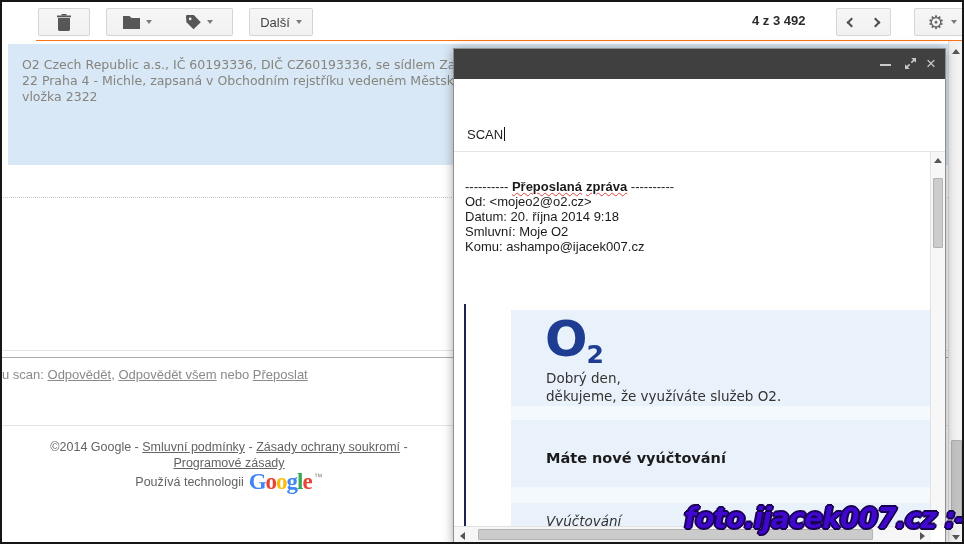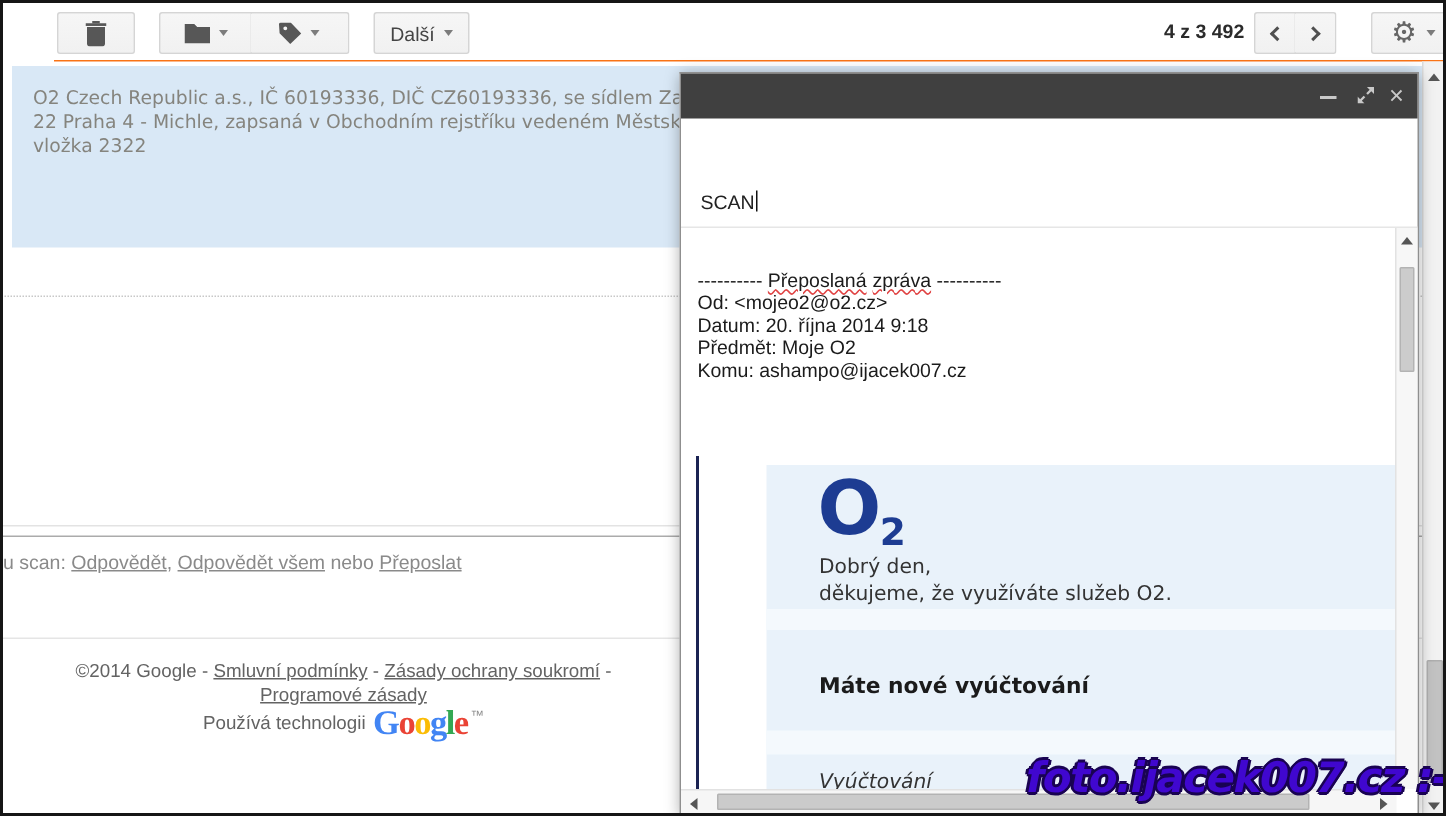--- a/index.html
+++ b/index.html
@@ -16,21 +16,21 @@
     position:absolute; top:8px; height:28px; border:1px solid #d5d5d5; border-radius:2px;
     background:linear-gradient(#f6f6f6,#f1f1f1); display:flex; align-items:center; justify-content:center;
     gap:6px; cursor:pointer; color:#444; font-size:13px;
   }
   #btn-trash  { left:2px;   width:52px; }
   #btn-folder { left:70px;  width:62px; border-radius:2px 0 0 2px; }
   #btn-label  { left:131px; width:66px; border-left:none; border-radius:0 2px 2px 0; }
   #btn-more   { left:213px; width:64px; }
   .icon-svg { fill:#575757; display:block; }
   .caret { width:0; height:0; border-left:3.5px solid transparent; border-right:3.5px solid transparent; border-top:4px solid #7c7c7c; }
-  .pagination { position:absolute; left:740px; top:13px; font-size:13px; font-weight:bold; color:#2b2b2b; }
+  .pagination { position:absolute; left:716px; top:13px; font-size:13px; font-weight:bold; color:#2b2b2b; }
   #btn-prev { left:800px; width:28px; border-radius:2px 0 0 2px; }
   #btn-next { left:827px; width:28px; border-left:none; border-radius:0 2px 2px 0; }
   #btn-gear { left:878px; width:56px; }
   .gear-glyph { font-size:19px; color:#666; line-height:1; font-family:"DejaVu Sans",sans-serif; }
   .chev { width:7px; height:7px; border-top:2px solid #4f4f4f; border-right:2px solid #4f4f4f; display:inline-block; }
   .chev-l { transform:rotate(-135deg); margin-left:3px; }
   .chev-r { transform:rotate(45deg); margin-right:3px; }
 
   
   .sel-block { position:absolute; left:8px; top:44px; width:940px; height:121px; background:#d9e8f6; }
@@ -63,21 +63,21 @@
   .c-title { position:absolute; left:0; top:0; right:0; height:30px; background:#404040; cursor:move; }
   .c-title-text { position:absolute; left:12px; top:0; line-height:30px; color:#ececec; font-size:13px; font-weight:bold; }
   .c-min { position:absolute; right:54px; top:15px; width:11px; height:2px; background:#c9c9c9; cursor:pointer; }
   .c-pop { position:absolute; right:29px; top:9px; cursor:pointer; }
   .c-close { position:absolute; right:9px; top:4px; font-size:17px; color:#c9c9c9; cursor:pointer; line-height:22px; }
   .c-to   { position:absolute; left:0; right:0; top:30px; height:39px; border-bottom:1px solid #e6e6e6; font-size:13px; color:#222; line-height:38px; padding-left:11px; cursor:text; }
   .c-subj { position:absolute; left:0; right:0; top:69px; height:34px; border-bottom:1px solid #e6e6e6; font-size:13px; color:#222; line-height:33px; padding-left:13px; cursor:text; }
   .cursor-bar { display:inline-block; width:1px; height:14px; background:#111; vertical-align:-2px; margin-left:1px; }
   .c-body { position:absolute; left:0; top:103px; width:477px; height:374px; overflow:hidden; cursor:text; background:#fff; }
   .fwd { position:absolute; left:11px; top:27px; font-size:13px; color:#1b1b1b; line-height:15px; white-space:nowrap; }
-  .squig { text-decoration:underline; text-decoration-style:wavy; text-decoration-color:#e04343; text-decoration-thickness:1px; }
+  .squig { text-decoration:underline; text-decoration-style:wavy; text-decoration-color:#e04343; text-decoration-thickness:1px;font-weight:bold; }
   .gap-r { margin-right:4px; }
   .quote-line { position:absolute; left:10px; top:152px; width:2px; height:222px; background:#1b2353; }
   .o2box { position:absolute; left:57px; top:158px; width:420px; height:216px; background:#e9f2fa; overflow:hidden; font-family:"DejaVu Sans",sans-serif; }
   .o2stripe1 { position:absolute; left:0; top:96px; width:100%; height:14px; background:#f4f9fd; }
   .o2stripe2 { position:absolute; left:0; top:177px; width:100%; height:16px; background:#f4f9fd; }
   .o2logo { position:absolute; left:34px; top:0; color:#1d3c92; font-weight:bold; white-space:nowrap; }
   .o2logo .big { font-size:50px; line-height:58px; }
   .o2logo .sub { font-size:25px; position:relative; top:7px; left:-1px; }
   .o2g1 { position:absolute; left:35px; top:60px; font-size:13.5px; color:#333; }
   .o2g2 { position:absolute; left:35px; top:78px; font-size:13.5px; color:#333; }
@@ -178,21 +178,21 @@
       </svg>
     <span class="c-close">×</span>
   </div>
   <div class="c-subj"><span>SCAN</span><span class="cursor-bar"></span></div>
 
   <div class="c-body">
     <div class="fwd">
       <div><span>---------- </span><span class="squig gap-r">Přeposlaná</span><span class="squig">zpráva</span><span> ----------</span></div>
       <div>Od: &lt;mojeo2@o2.cz&gt;</div>
       <div>Datum: 20. října 2014 9:18</div>
-      <div>Předmět: Moje O2</div>
+      <div>Smluvní: Moje O2</div>
       <div>Komu: ashampo@ijacek007.cz</div>
     </div>
 
     <div class="quote-line"></div>
 
     <div class="o2box">
       <div class="o2stripe1"></div>
       <div class="o2stripe2"></div>
       <div class="o2logo"><span class="big">O</span><span class="sub">2</span></div>
       <div class="o2g1">Dobrý den,</div>

